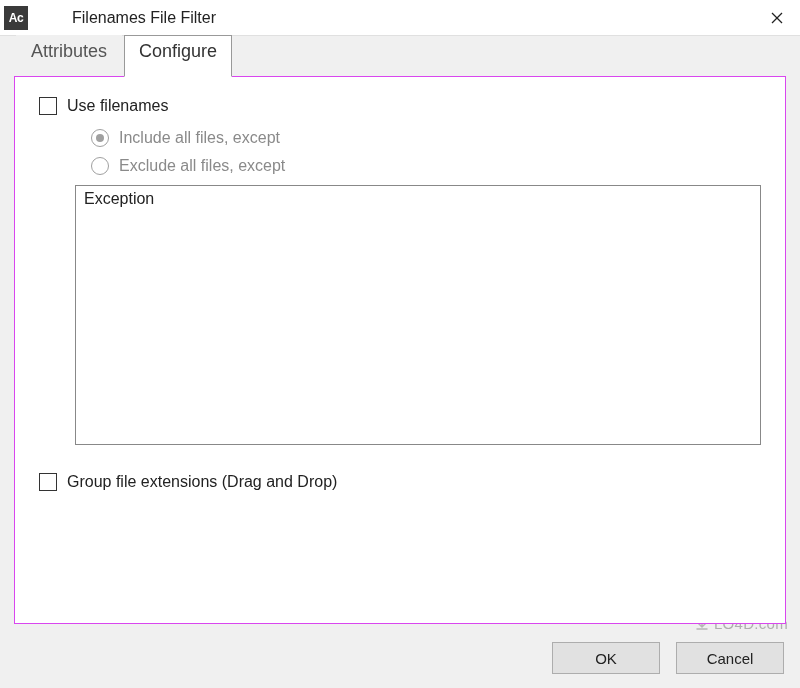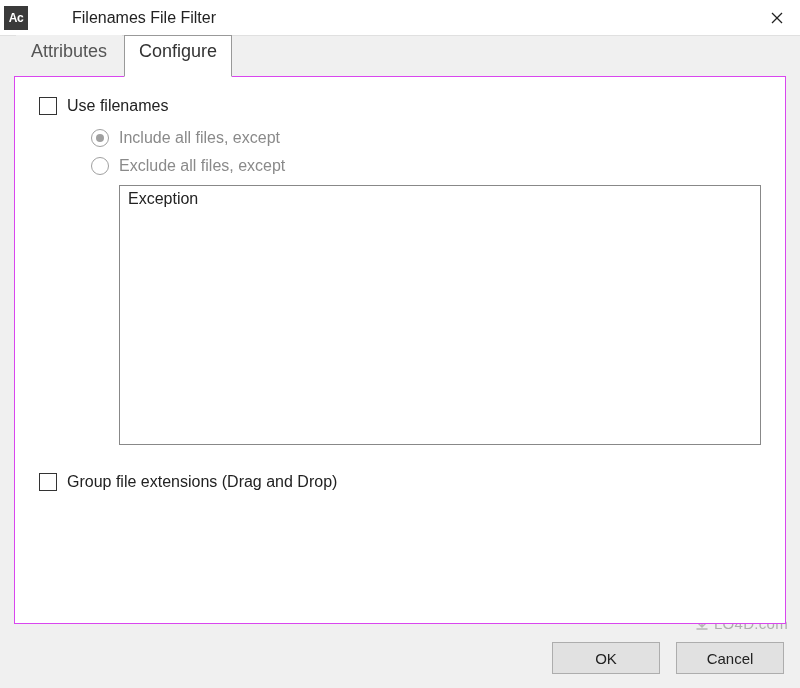--- a/index.html
+++ b/index.html
@@ -157,21 +157,21 @@
       left: 50%;
       transform: translate(-50%, -50%);
     }
     .radio-label {
       font-size: 16px;
       color: #8a8a8a;
     }
 
     
     .listbox {
-      margin-left: 80px;
+      margin-left: 36px;
       border: 1px solid #888888;
       background: #ffffff;
       height: 260px;
       padding: 4px 8px;
       font-size: 16px;
       color: #222;
       overflow: auto;
     }
 
     

